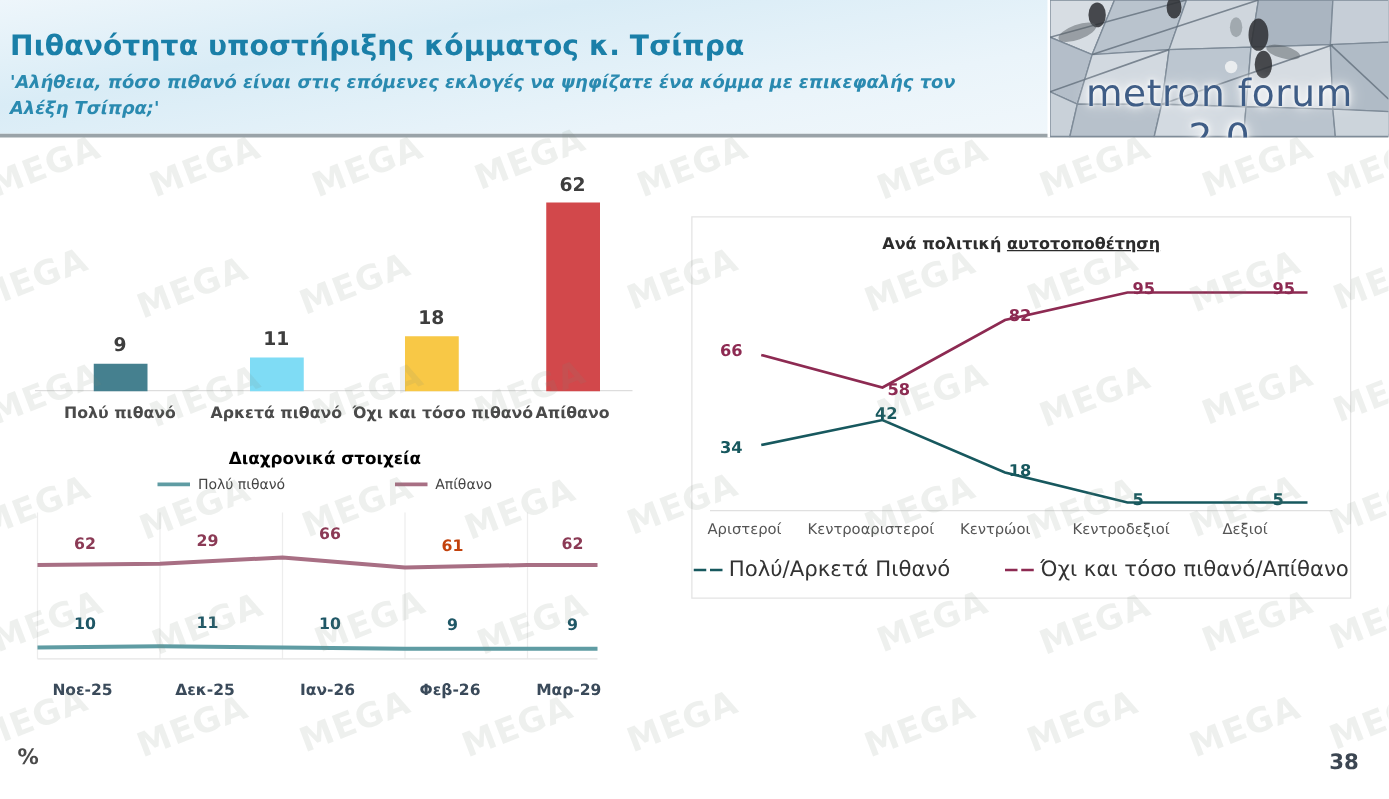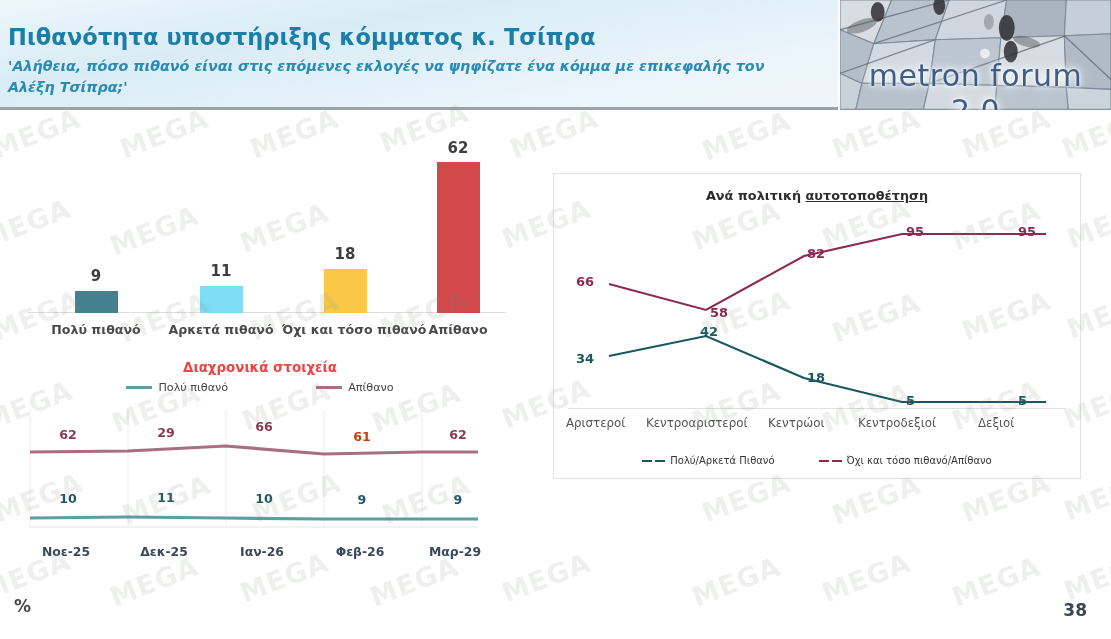--- a/index.html
+++ b/index.html
@@ -91,21 +91,21 @@
   .bar-lab {
     position: absolute; bottom: 8px; text-align: center;
     font-size: 12.6px; font-weight: 700; color: #4a4a4a;
     white-space: nowrap;
   }
 
   
   .minichart { position: absolute; left: 0px; top: 355px; width: 520px; height: 210px; z-index: 3; }
   .mini-title {
     position: absolute; top: 5px; left: 0; width: 520px; text-align: center;
-    font-size: 13.4px; font-weight: 700; color: #ef4444;
+    font-size: 13.4px; font-weight: 700; color: #000000;
   }
   .mini-legend {
     position: absolute; top: 26px; left: 0; width: 520px;
     display: flex; justify-content: center; gap: 88px;
     font-size: 11.2px; color: #444; font-weight: 400;
   }
   .mini-legend .li { display: flex; align-items: center; gap: 6px; }
   .lg-dash { display:inline-block; width: 26px; height: 3px; }
   .mini-xlab {
     position: absolute; bottom: 6px;
@@ -134,21 +134,21 @@
     background: #e0e0e0;
   }
   .panel-xlab {
     position: absolute; top: 242px;
     font-size: 11.8px; color: #555; text-align: left; white-space: nowrap;
   }
   .panel-val { position: absolute; font-size: 13px; font-weight: 700; white-space: nowrap; }
   .panel-legend {
     position: absolute; bottom: 12px; left: 0; width: 100%;
     display: flex; justify-content: center; gap: 44px;
-    font-size: 10px; color: #333;
+    font-size: 17px; color: #333;
   }
   .panel-legend .li { display: flex; align-items: center; gap: 3px; }
   .dash2 { display:inline-block; width: 10px; height: 2px; }
 
   
   .footer-logo {
     position: absolute; left: 0; right: 0; top: 572px;
     text-align: center; z-index: 3;
     font-size: 41px; letter-spacing: 6px; font-weight: 400;
     font-family: "DejaVu Sans", "Liberation Sans", sans-serif;

